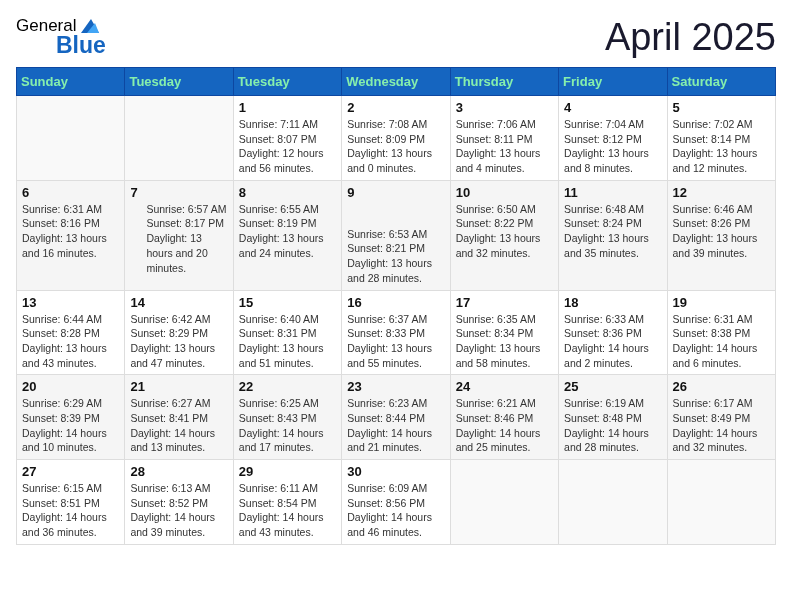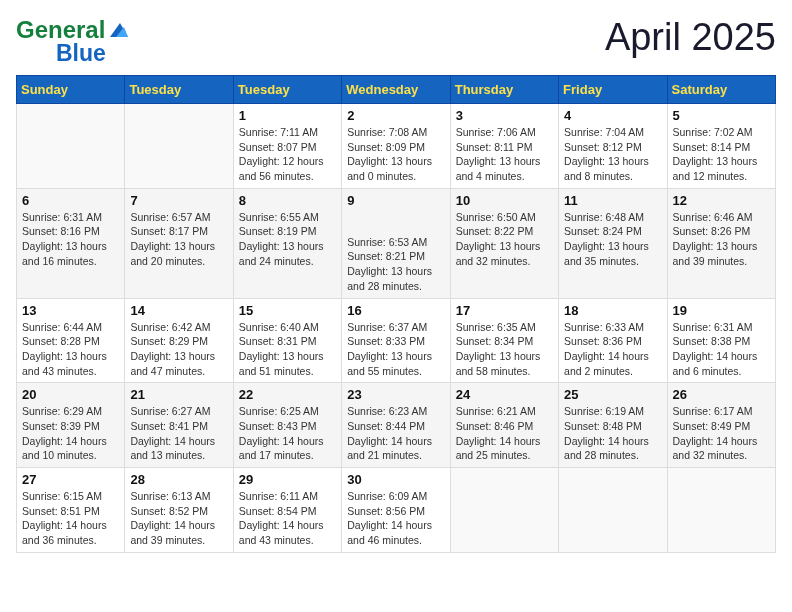--- a/index.html
+++ b/index.html
@@ -24,21 +24,21 @@
     .title-section {
       text-align: right;
     }
     .calendar {
       width: 100%;
       border-collapse: collapse;
       border: 1px solid #ccc;
     }
     .calendar th {
       background-color: #1565c0;
-      color: #fde047;
+      color: #86efac;
       font-size: 13px;
       font-weight: bold;
       padding: 6px 4px;
       text-align: left;
       border: 1px solid #0d47a1;
     }
     .calendar td {
       vertical-align: top;
       border: 1px solid #ddd;
       padding: 4px 5px;
@@ -66,21 +66,21 @@
     .calendar tr:nth-child(even) td:not(.empty) {
       
     }
   </style>
 </head>
 <body>
 
 <div class="header">
   <div class="logo">
     <div style="display:flex;align-items:center;">
-      <span style="font-size:24px;font-weight:bold;color:#15803d;">General</span>
+      <span style="font-size:17px;font-weight:normal;color:#000000;">General</span>
       <svg width="22" height="18" viewBox="0 0 22 18" style="margin-left:1px;">
         <polygon points="4,16 14,2 22,16" fill="#1565c0"></polygon>
         <polygon points="10,16 18,6 22,16" fill="#42a5f5"></polygon>
       </svg>
     </div>
     <span style="font-size:23px;font-weight:bold;color:#1565c0;margin-top:-4px;margin-left:40px;">Blue</span>
   </div>
   <div class="title-section">
     <div style="font-size:38px;color:#1a1a2e;font-weight:normal;">April 2025</div>
   </div>
@@ -135,21 +135,21 @@
       </tr>
       <tr style="background-color: rgb(245, 245, 245);">
         <td style="background-color: rgb(245, 245, 245);">
           <span class="day-number">6</span>
           <div class="cell-content" style="white-space: pre-line;">Sunrise: 6:31 AM
 Sunset: 8:16 PM
 Daylight: 13 hours and 16 minutes.</div>
         </td>
         <td style="background-color: rgb(245, 245, 245);">
           <span class="day-number">7</span>
-          <div class="cell-content" style="white-space: pre-line;">Sunrise: 6:57 AM
+          <div class="cell-content" style="white-space: pre-line; margin-left: 16px;">Sunrise: 6:57 AM
 Sunset: 8:17 PM
 Daylight: 13 hours and 20 minutes.</div>
         </td>
         <td style="background-color: rgb(245, 245, 245);">
           <span class="day-number">8</span>
           <div class="cell-content" style="white-space: pre-line;">Sunrise: 6:55 AM
 Sunset: 8:19 PM
 Daylight: 13 hours and 24 minutes.</div>
         </td>
         <td style="background-color: rgb(245, 245, 245);">

